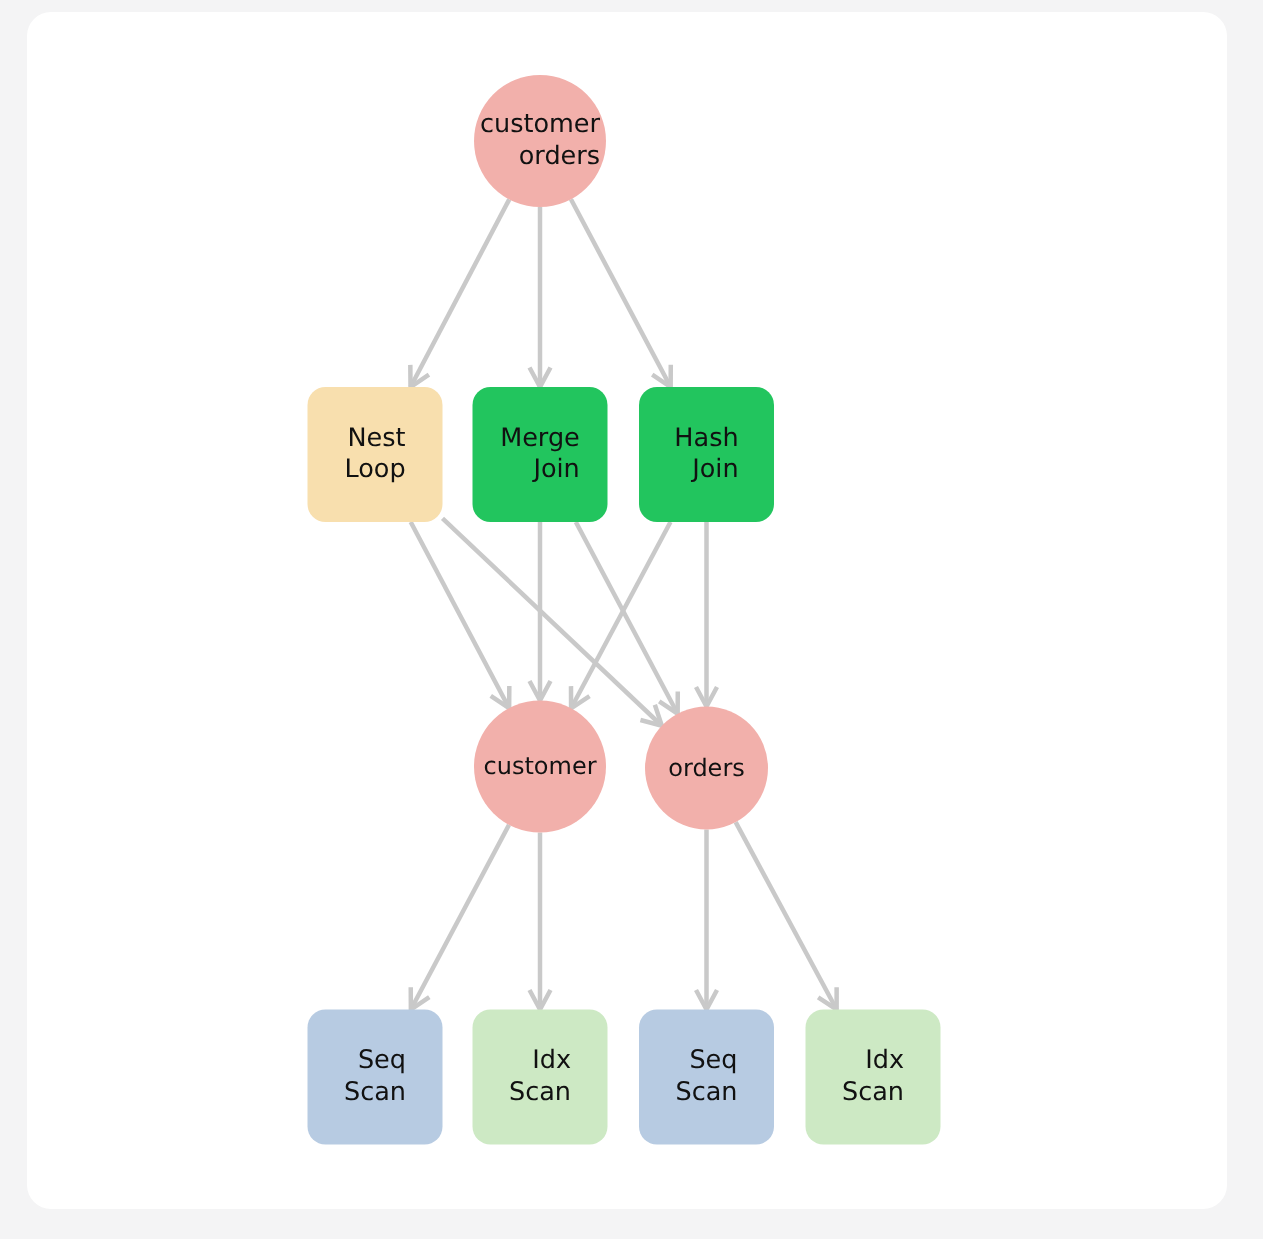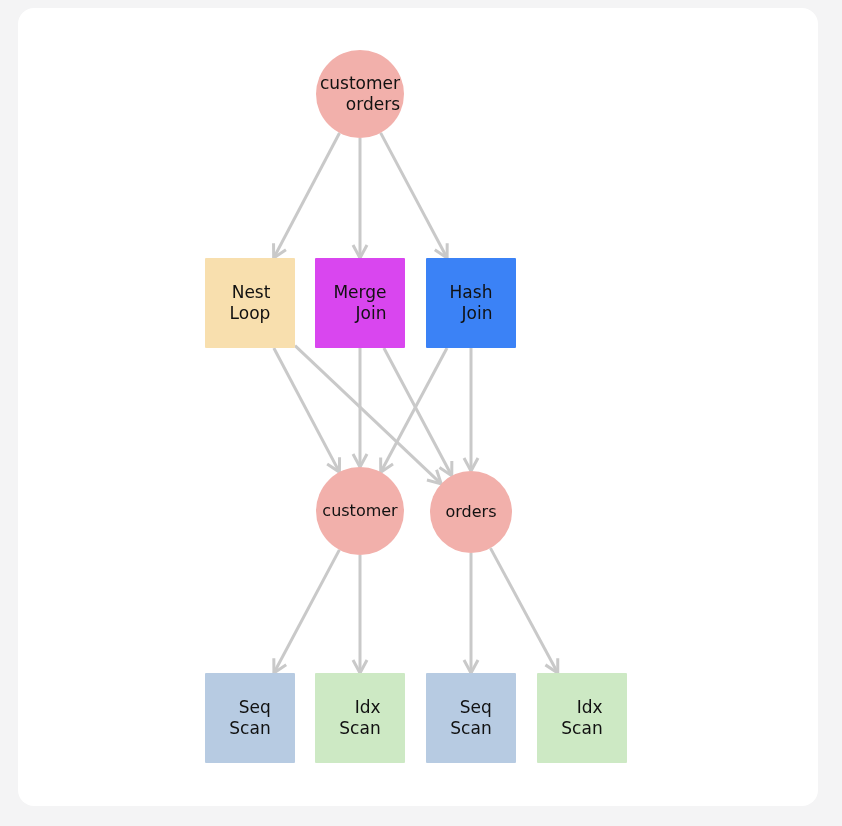--- a/index.html
+++ b/index.html
@@ -33,21 +33,21 @@
     align-items: center;
     justify-content: center;
     text-align: right;
     line-height: 1.22;
     color: #111111;
     font-size: 17px;
     box-sizing: border-box;
     white-space: pre-line;
   }
   .node.circle { border-radius: 50%; }
-  .node.rect { border-radius: 1px; }
+  .node.rect { border-radius: 12px; }
   .node-label { pointer-events: none; }
 </style>
 </head>
 <body>
 
 <div id="canvas-card"></div>
 <svg id="graph-layer" viewBox="0 0 842 826">
     <g>
       <line x1="339.5071569553646" y1="132.93640178480723" x2="273.6842105263158" y2="258" stroke="#c9c9c9" stroke-width="3" stroke-linecap="butt"></line>
       <path d="M 273.544486596466 243.23583807920588 L 273.6842105263158 258 L 285.93334170981376 249.75628813886257" fill="none" stroke="#c9c9c9" stroke-width="3" stroke-linejoin="miter"></path>
@@ -99,23 +99,23 @@
     <g>
       <line x1="490.4485403567503" y1="548.093687508924" x2="557.752427184466" y2="673" stroke="#c9c9c9" stroke-width="3" stroke-linecap="butt"></line>
       <path d="M 545.4234799356801 664.876142558079 L 557.752427184466 673 L 557.7481537192151 658.2351775582131" fill="none" stroke="#c9c9c9" stroke-width="3" stroke-linejoin="miter"></path>
     </g>
   </svg>
 <div id="node-layer">
     <div class="node circle" style="left: 316px; top: 50px; width: 88px; height: 88px; background: rgb(242, 176, 171); font-size: 17px;"><span class="node-label">customer
 orders</span></div>
     <div class="node rect" style="left: 205px; top: 258px; width: 90px; height: 90px; background: rgb(248, 223, 174); font-size: 17px;"><span class="node-label">Nest
 Loop</span></div>
-    <div class="node rect" style="left: 315px; top: 258px; width: 90px; height: 90px; background: #d946ef; font-size: 17px;"><span class="node-label">Merge
+    <div class="node rect" style="left: 315px; top: 258px; width: 90px; height: 90px; background: #22c55e; font-size: 17px;"><span class="node-label">Merge
 Join</span></div>
-    <div class="node rect" style="left: 426px; top: 258px; width: 90px; height: 90px; background: #3b82f6; font-size: 17px;"><span class="node-label">Hash
+    <div class="node rect" style="left: 426px; top: 258px; width: 90px; height: 90px; background: #22c55e; font-size: 17px;"><span class="node-label">Hash
 Join</span></div>
     <div class="node circle" style="left: 316px; top: 467px; width: 88px; height: 88px; background: rgb(242, 176, 171); font-size: 16px;"><span class="node-label">customer</span></div>
     <div class="node circle" style="left: 430px; top: 471px; width: 82px; height: 82px; background: rgb(242, 176, 171); font-size: 16px;"><span class="node-label">orders</span></div>
     <div class="node rect" style="left: 205px; top: 673px; width: 90px; height: 90px; background: rgb(183, 203, 226); font-size: 17px;"><span class="node-label">Seq
 Scan</span></div>
     <div class="node rect" style="left: 315px; top: 673px; width: 90px; height: 90px; background: rgb(205, 233, 196); font-size: 17px;"><span class="node-label">Idx
 Scan</span></div>
     <div class="node rect" style="left: 426px; top: 673px; width: 90px; height: 90px; background: rgb(183, 203, 226); font-size: 17px;"><span class="node-label">Seq
 Scan</span></div>
     <div class="node rect" style="left: 537px; top: 673px; width: 90px; height: 90px; background: rgb(205, 233, 196); font-size: 17px;"><span class="node-label">Idx

